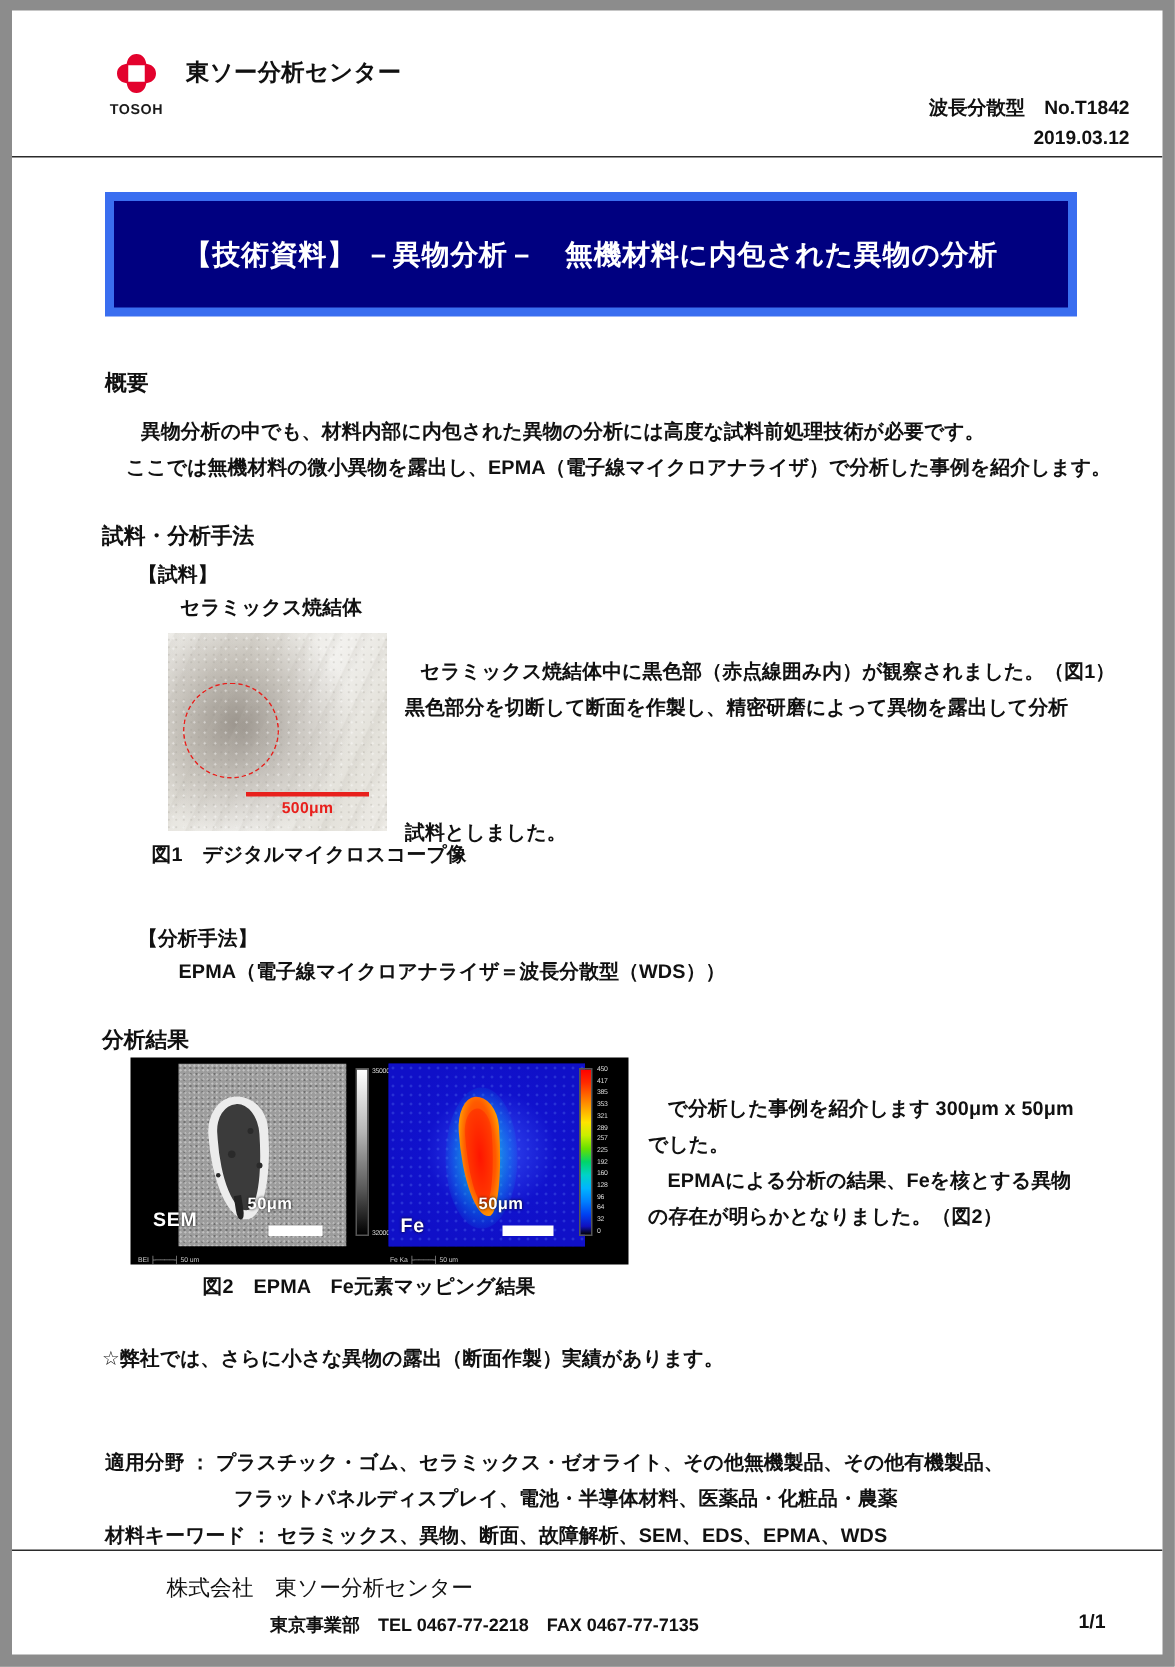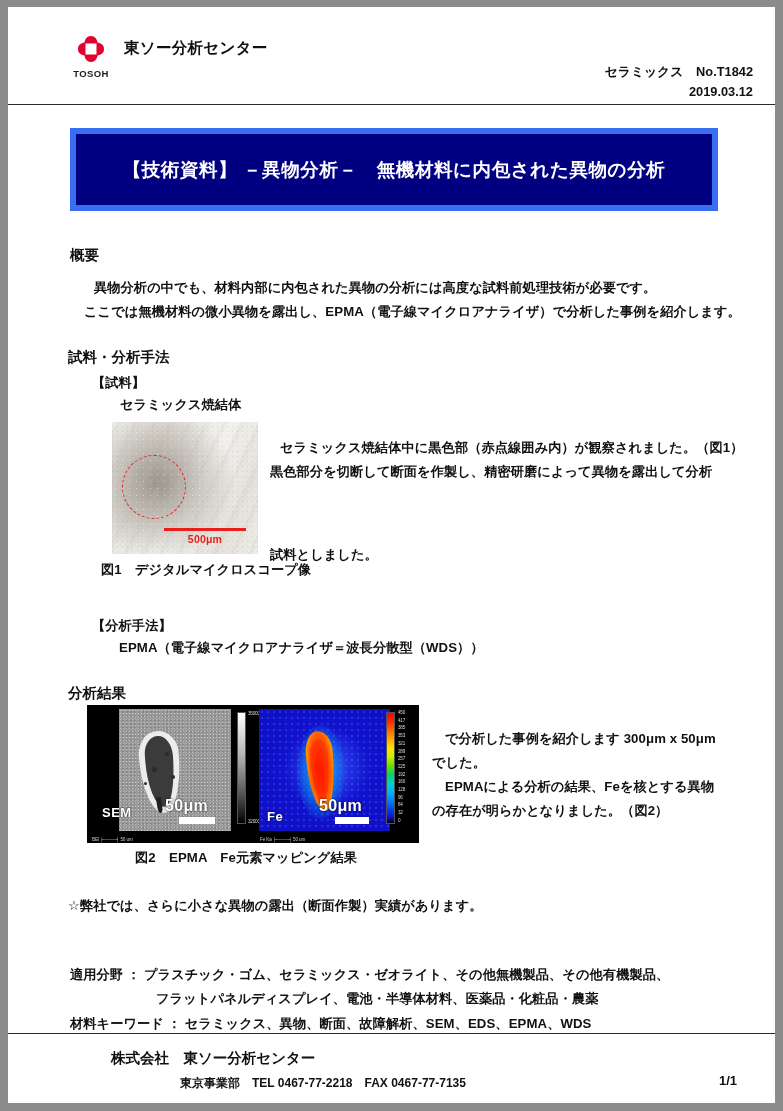--- a/index.html
+++ b/index.html
@@ -274,21 +274,21 @@
     position: absolute;
     color: #fff;
     font-size: 13px;
     font-weight: bold;
     letter-spacing: 0.5px;
     text-shadow: 0 0 2px #000;
   }
   .panel-scaletext {
     position: absolute;
     color: #fff;
-    font-size: 16px;
+    font-size: 11px;
     font-weight: bold;
     letter-spacing: 0.3px;
     white-space: nowrap;
     text-shadow: 0 0 2px #000;
   }
   .panel-scalebar {
     position: absolute;
     height: 7px;
     background: #fff;
   }
@@ -392,21 +392,21 @@
     left: 0;
     right: 0;
     top: 1026px;
     border-top: 1.6px solid #2b2b2b;
   }
   .foot-company {
     position: absolute;
     left: 103px;
     top: 1042px;
     font-size: 14.5px;
-    font-weight: bold;
+    font-weight: normal;
     color: #111;
     white-space: nowrap;
   }
   .foot-contact {
     position: absolute;
     left: 172px;
     top: 1068px;
     font-size: 12px;
     font-weight: bold;
     color: #111;
@@ -434,21 +434,21 @@
             <path d="M21 1 C25 1 27 4 27.5 7.5 C31 8 34 10 34 14 C34 18 31 20 27.5 20.5
                      C27 24 25 27 21 27 C17 27 15 24 14.5 20.5 C11 20 8 18 8 14
                      C8 10 11 8 14.5 7.5 C15 4 17 1 21 1 Z" fill="#e3022d"></path>
             <rect x="15.5" y="8.5" width="11" height="11" fill="#ffffff"></rect>
           </svg>
           <div class="logo-word">TOSOH</div>
         </div>
         <div class="logo-name">東ソー分析センター</div>
       </div>
       <div class="report-meta">
-        <div>セラミックス　No.T1842</div>
+        <div>波長分散型　No.T1842</div>
         <div>2019.03.12</div>
       </div>
     </div>
     <div class="hrule"></div>
 
     <div class="banner-outer">
       <div class="banner-inner">
         <span class="banner-text">【技術資料】 －異物分析－　無機材料に内包された異物の分析</span>
       </div>
     </div>

